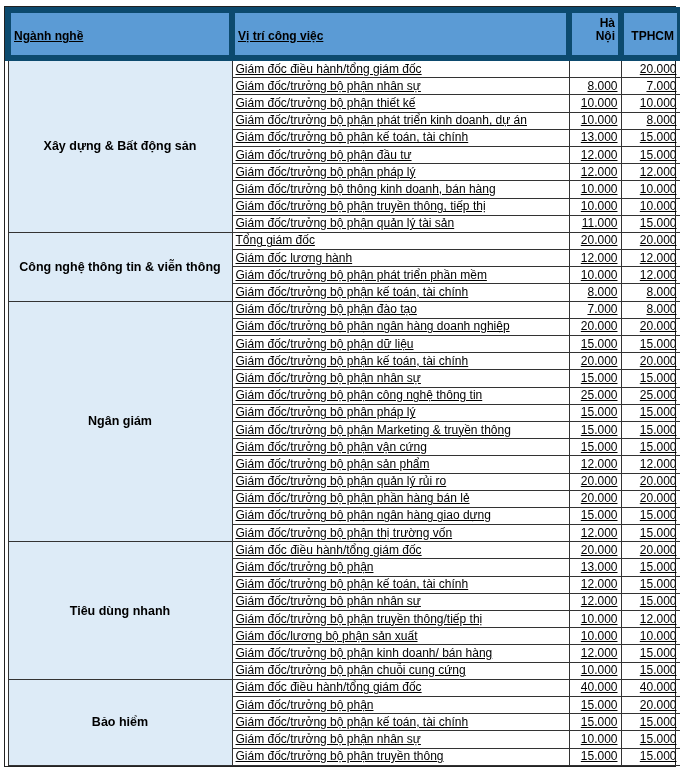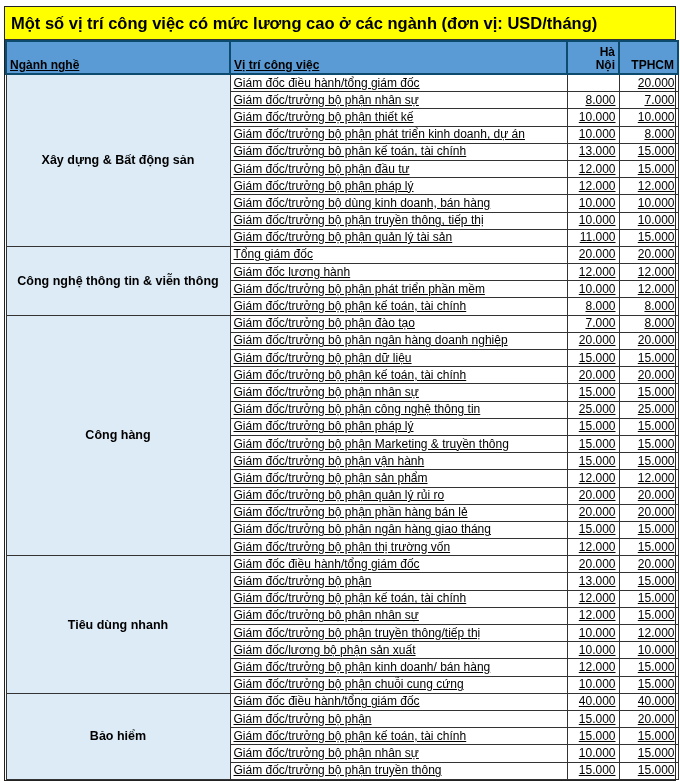--- a/index.html
+++ b/index.html
@@ -3,34 +3,33 @@
 <meta charset="utf-8">
 <style>
   html, body { margin:0; padding:0; background:#ffffff; }
   body { width:680px; height:781px; position:relative; overflow:hidden;
          font-family:"Liberation Sans", sans-serif; }
   .sheet { position:absolute; left:4px; top:6px; width:672px; border:1.5px solid #222; box-sizing:border-box; }
   .title { background:#ffff00; height:32px; line-height:32px; padding-left:6px;
            font-weight:bold; font-size:16.5px; color:#000; border-bottom:1px solid #333; white-space:nowrap; }
   table { border-collapse:collapse; width:100%; table-layout:fixed; }
   th { background:#5b9bd5; color:#000; font-weight:bold; font-size:12px; vertical-align:bottom;
-       border:2px solid #0c4a6e; padding:0 3px 1px 3px; height:30px; line-height:13px; }
+       border:6px solid #0c4a6e; padding:0 3px 12px 3px; height:30px; line-height:13px; }
   th.left { text-align:left;text-decoration:underline; }
   th.right { text-align:right; }
   td { font-size:12px; color:#000; border:1px solid #333; height:16.2px; line-height:15px; padding:0 3px;
        white-space:nowrap; overflow:hidden; text-decoration:underline; text-decoration-color:#000; }
   td.num { text-align:right; text-decoration:underline; }
   td.sector { background:#ddebf7; text-align:center; font-weight:bold; font-size:12.5px; text-decoration:none;
               white-space:normal; line-height:16px; padding:0 8px; }
 </style>
 </head>
 <body>
 
 <div class="sheet">
-  <div class="title">Một số vị trí công việc có mức lương cao ở các ngành (đơn vị: USD/tháng)</div>
   <table>
     <colgroup>
       <col style="width:224px">
       <col style="width:337px">
       <col style="width:52px">
       <col style="width:59px">
     </colgroup>
     <thead>
       <tr>
         <th class="left">Ngành nghề</th>
@@ -70,21 +69,21 @@
           <td>Giám đốc/trưởng bộ phận đầu tư</td>
           <td class="num">12.000</td>
           <td class="num">15.000</td>
         </tr>
         <tr>
           <td>Giám đốc/trưởng bộ phận pháp lý</td>
           <td class="num">12.000</td>
           <td class="num">12.000</td>
         </tr>
         <tr>
-          <td>Giám đốc/trưởng bộ dùng kinh doanh, bán hàng</td>
+          <td>Giám đốc/trưởng bộ thông kinh doanh, bán hàng</td>
           <td class="num">10.000</td>
           <td class="num">10.000</td>
         </tr>
         <tr>
           <td>Giám đốc/trưởng bộ phận truyền thông, tiếp thị</td>
           <td class="num">10.000</td>
           <td class="num">10.000</td>
         </tr>
         <tr>
           <td>Giám đốc/trưởng bộ phận quản lý tài sản</td>
@@ -106,21 +105,21 @@
           <td>Giám đốc/trưởng bộ phận phát triển phần mềm</td>
           <td class="num">10.000</td>
           <td class="num">12.000</td>
         </tr>
         <tr>
           <td>Giám đốc/trưởng bộ phận kế toán, tài chính</td>
           <td class="num">8.000</td>
           <td class="num">8.000</td>
         </tr>
         <tr>
-          <td class="sector" rowspan="14">Công hàng</td>
+          <td class="sector" rowspan="14">Ngân giám</td>
           <td>Giám đốc/trưởng bộ phận đào tạo</td>
           <td class="num">7.000</td>
           <td class="num">8.000</td>
         </tr>
         <tr>
           <td>Giám đốc/trưởng bộ phận ngân hàng doanh nghiệp</td>
           <td class="num">20.000</td>
           <td class="num">20.000</td>
         </tr>
         <tr>
@@ -147,41 +146,41 @@
           <td>Giám đốc/trưởng bộ phận pháp lý</td>
           <td class="num">15.000</td>
           <td class="num">15.000</td>
         </tr>
         <tr>
           <td>Giám đốc/trưởng bộ phận Marketing &amp; truyền thông</td>
           <td class="num">15.000</td>
           <td class="num">15.000</td>
         </tr>
         <tr>
-          <td>Giám đốc/trưởng bộ phận vận hành</td>
+          <td>Giám đốc/trưởng bộ phận vận cứng</td>
           <td class="num">15.000</td>
           <td class="num">15.000</td>
         </tr>
         <tr>
           <td>Giám đốc/trưởng bộ phận sản phẩm</td>
           <td class="num">12.000</td>
           <td class="num">12.000</td>
         </tr>
         <tr>
           <td>Giám đốc/trưởng bộ phận quản lý rủi ro</td>
           <td class="num">20.000</td>
           <td class="num">20.000</td>
         </tr>
         <tr>
           <td>Giám đốc/trưởng bộ phận phần hàng bán lẻ</td>
           <td class="num">20.000</td>
           <td class="num">20.000</td>
         </tr>
         <tr>
-          <td>Giám đốc/trưởng bộ phận ngân hàng giao tháng</td>
+          <td>Giám đốc/trưởng bộ phận ngân hàng giao dựng</td>
           <td class="num">15.000</td>
           <td class="num">15.000</td>
         </tr>
         <tr>
           <td>Giám đốc/trưởng bộ phận thị trường vốn</td>
           <td class="num">12.000</td>
           <td class="num">15.000</td>
         </tr>
         <tr>
           <td class="sector" rowspan="8">Tiêu dùng nhanh</td>

